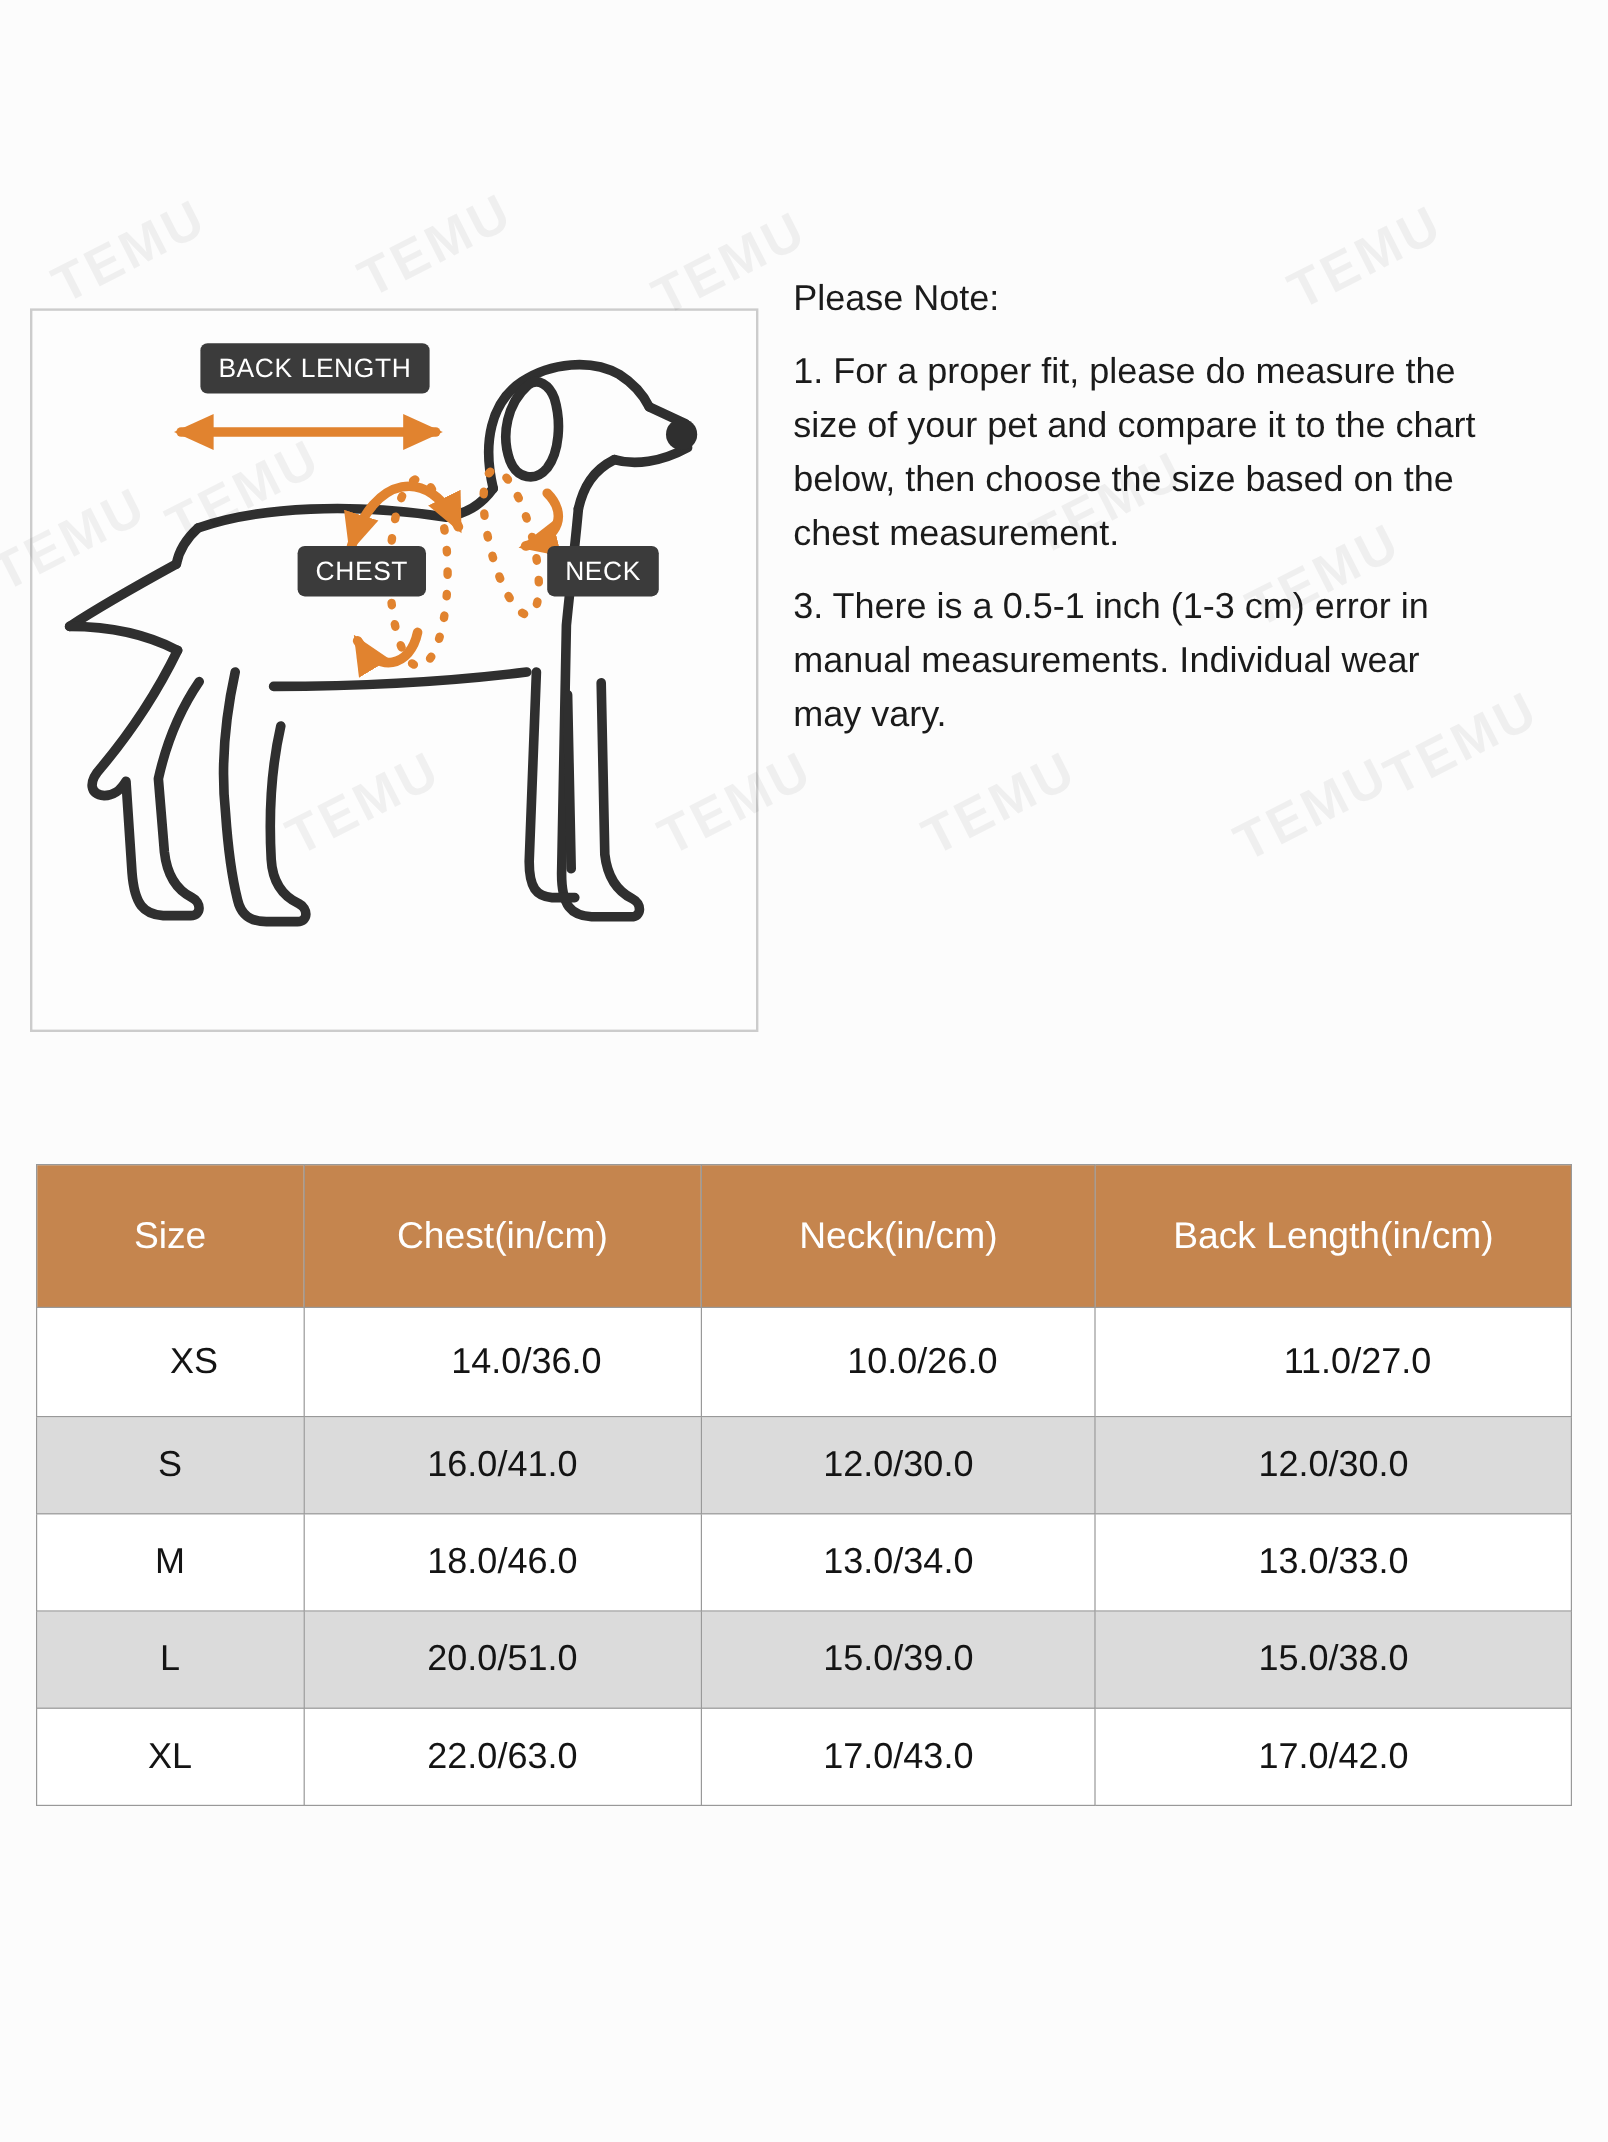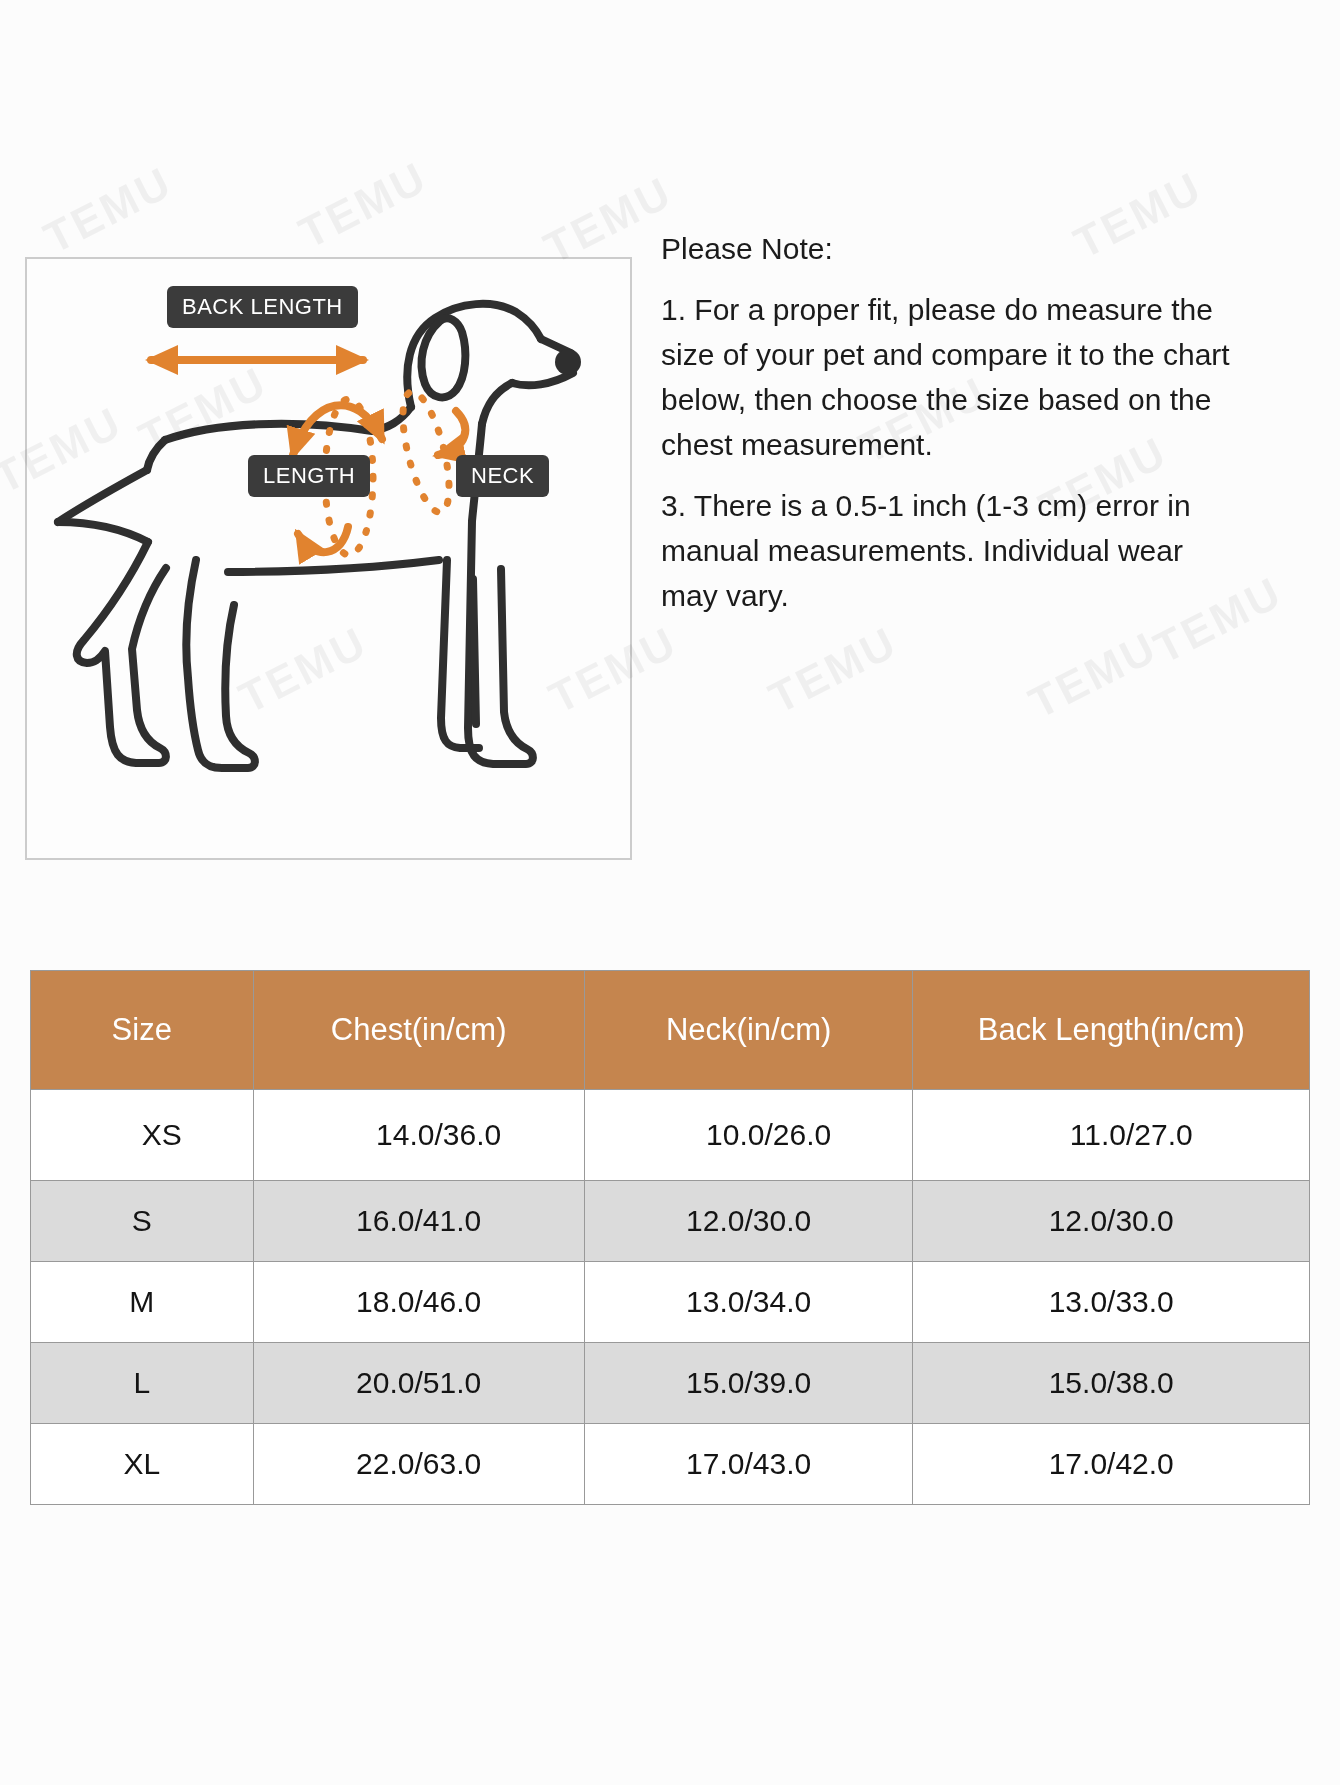--- a/index.html
+++ b/index.html
@@ -89,21 +89,21 @@
         <ellipse cx="322" cy="218" rx="24" ry="78" stroke-width="7" stroke-dasharray="2 16"></ellipse>
         <ellipse cx="399" cy="193" rx="18" ry="62" stroke-width="7" stroke-dasharray="2 16" transform="rotate(-14 399 193)"></ellipse>
         <path d="M 124 101 L 336 101" marker-start="url(#ah)" marker-end="url(#ah)"></path>
         <path d="M 266 196 C 284 138 330 128 355 180" marker-start="url(#ah)" marker-end="url(#ah)"></path>
         <path d="M 429 152 C 445 168 441 189 411 196" marker-end="url(#ah)"></path>
         <path d="M 321 268 C 315 297 288 303 271 275" marker-end="url(#ah)"></path>
       </g>
     </svg>
 
     <div class="chip chip-backlength">BACK LENGTH</div>
-    <div class="chip chip-chest">LENGTH</div>
+    <div class="chip chip-chest">CHEST</div>
     <div class="chip chip-neck">NECK</div>
   </div>
 
   <div class="notes">
     <p>Please Note:</p>
     <p>1. For a proper fit, please do measure the
 size of your pet and compare it to the chart
 below, then choose the size based on the
 chest measurement.</p>
     <p>3. There is a 0.5-1 inch (1-3 cm) error in

